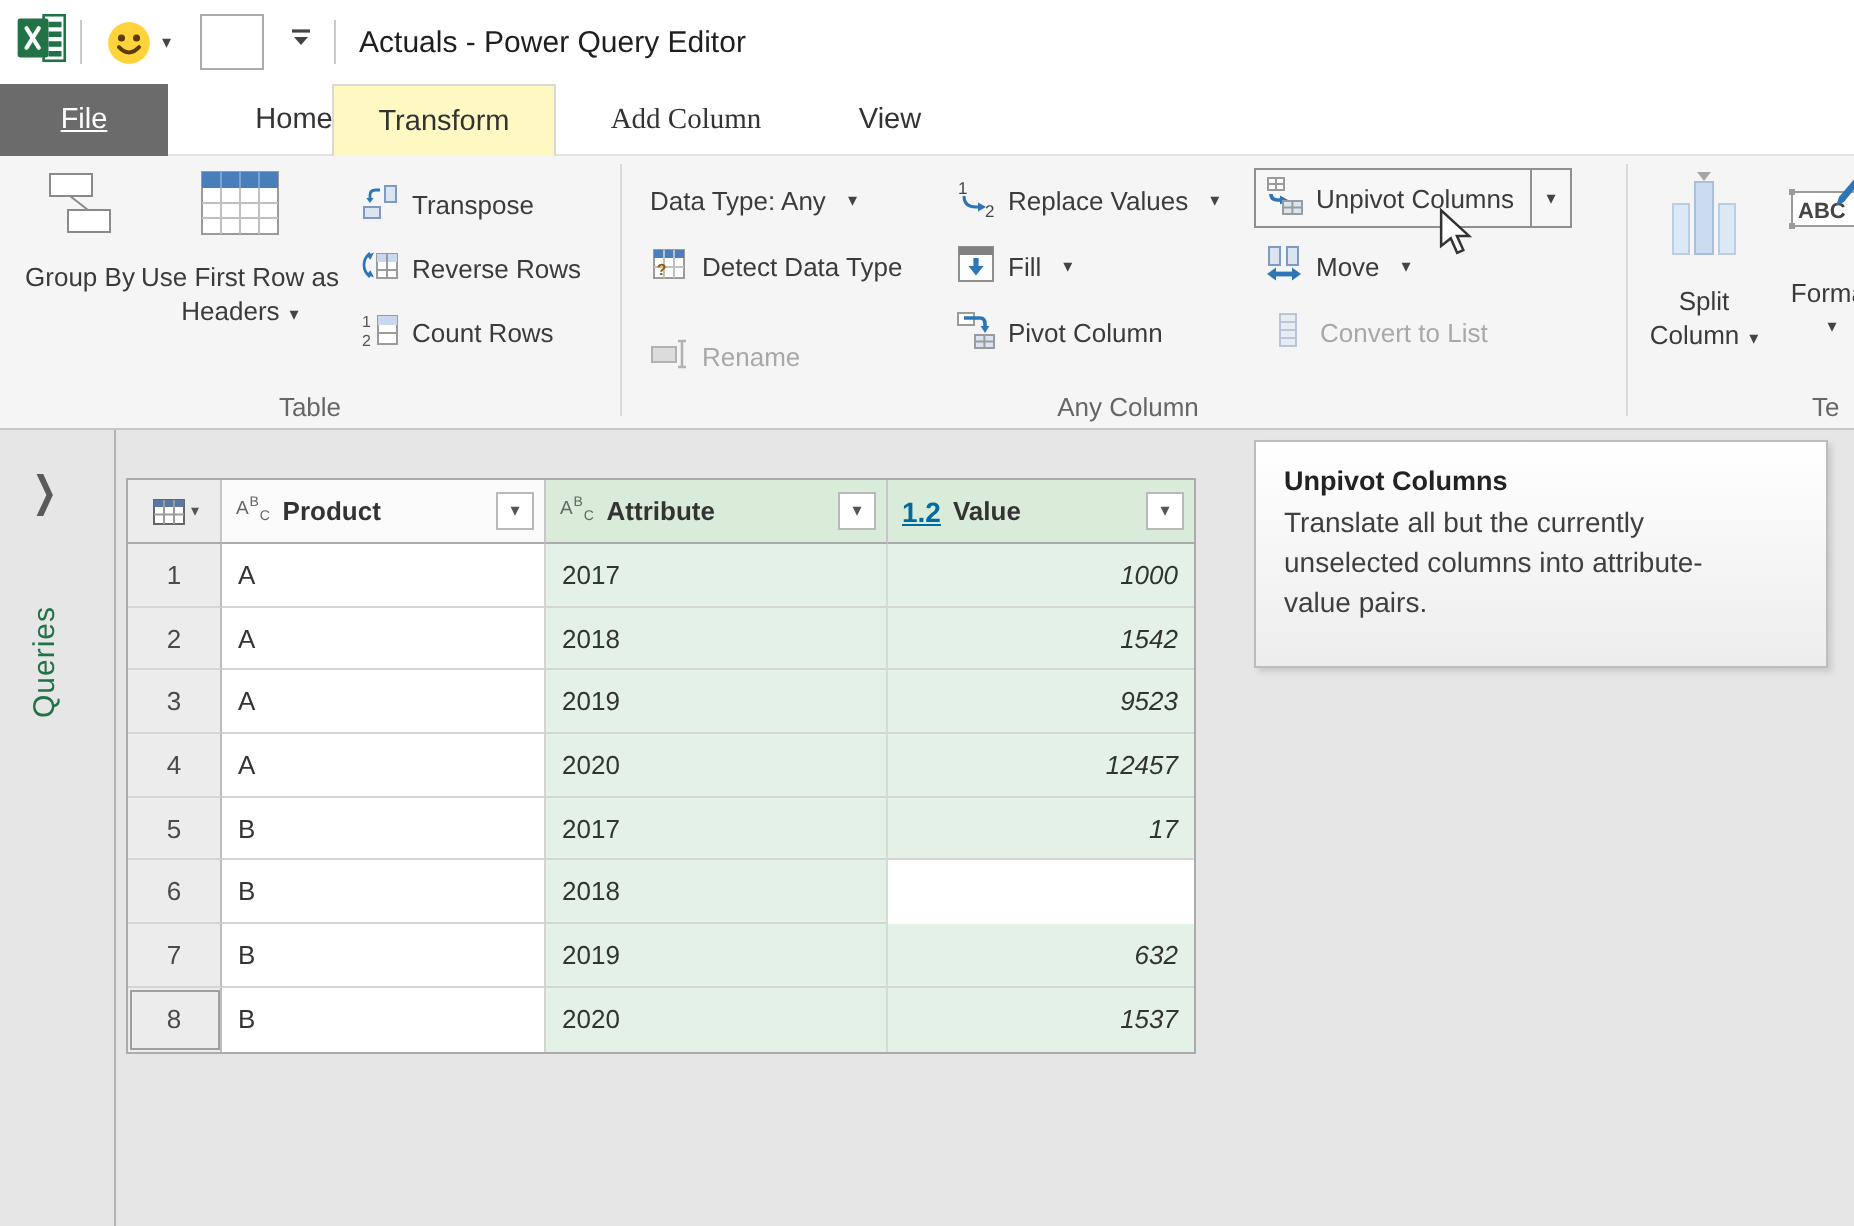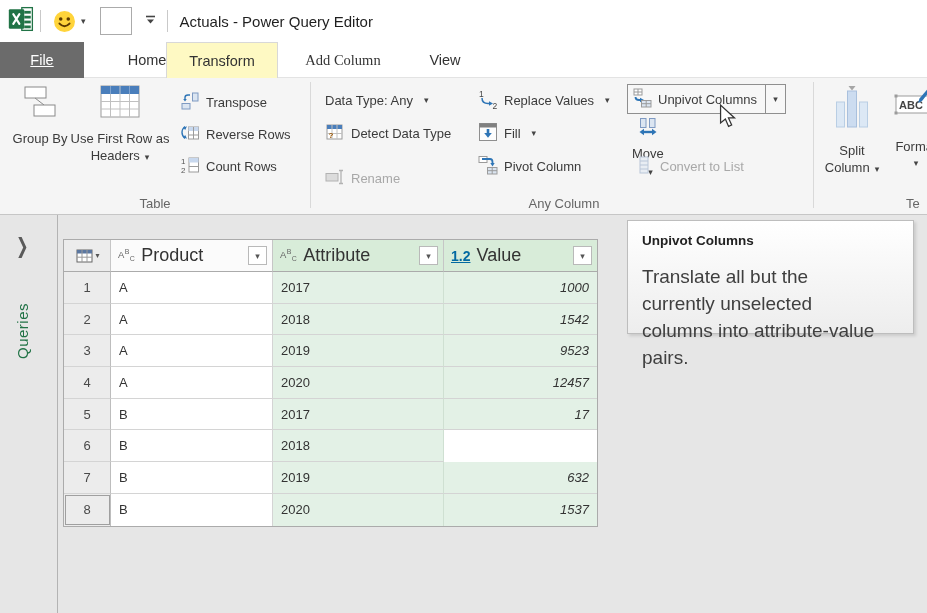--- a/index.html
+++ b/index.html
@@ -52,21 +52,21 @@
   #sidebar-chevron{position:absolute;left:16px;top:22px;font-size:15px;font-weight:bold;color:#5a5a5a;transform:scaleY(1.4);}
   #sidebar-label{position:absolute;left:14px;top:88px;writing-mode:vertical-rl;transform:rotate(180deg);font-size:15px;color:var(--excel-green);letter-spacing:.5px;}
 
   
   #grid{position:absolute;left:63px;top:24px;border:1px solid #ababab;background:#fff;}
   #grid-head{display:flex;height:32px;}
   .hc{display:flex;align-items:center;border-right:1px solid #c6c6c6;border-bottom:1px solid #ababab;padding:0 5px 0 7px;background:#fbfbfb;}
   .hc.sel{background:var(--sel-head);}
   #corner-cell{width:47px;justify-content:center;background:#ececec;gap:2px;}
   #corner-cell::after{content:"▾";font-size:8px;color:#555;}
-  .hname{font-weight:normal;color:#333;font-size:18px;margin-left:6px;}
+  .hname{font-weight:bold;color:#333;font-size:13px;margin-left:6px;}
   .htype{color:#666;}
   .htype.t-text{font-size:9.5px;letter-spacing:.4px;}
   .htype.t-text sup{font-size:7px;}
   .htype.t-text sub{font-size:7px;}
   .htype.t-num{font-size:14px;font-weight:bold;color:#0369a1;text-decoration:underline;}
   .filterbtn{margin-left:auto;width:19px;height:19px;background:#fff;border:1px solid #b9b9b9;display:flex;align-items:center;justify-content:center;}
   .filterbtn::after{content:"▾";font-size:9px;color:#555;}
   .hc-prod{width:162px;}
   .hc-attr{width:171px;}
   .hc-val{width:153px;border-right:none;}
@@ -77,21 +77,21 @@
   .cprod{width:162px;background:#fff;}
   .cattr{width:171px;background:var(--sel-cell);border-right-color:#cfe0d2;}
   .cval{width:153px;background:var(--sel-cell);justify-content:flex-end;font-style:italic;border-right:none;}
   .trow.last .cell{border-bottom:none;}
   .trow.last .rnum{outline:1px solid #9f9f9f;outline-offset:-2px;}
 
   
   #tooltip{position:absolute;left:627px;top:5px;width:287px;height:114px;border:1px solid #bdbdbd;
     background:linear-gradient(#ffffff,#ededed);box-shadow:2px 2px 3px rgba(0,0,0,.12);padding:12px 14px;}
   #tooltip-title{font-size:13.5px;font-weight:bold;color:#222;}
-  #tooltip-body{margin-top:16px;font-size:19px;line-height:1.42;color:#3f3f3f;width:240px;}
+  #tooltip-body{margin-top:4px;font-size:14px;line-height:1.42;color:#3f3f3f;width:240px;}
 
   #cursor{position:absolute;left:717px;top:104px;z-index:50;}
   svg text{font-family:"Liberation Sans",sans-serif;}
 </style>
 </head>
 <body>
 
 <div id="titlebar">
   <span id="excel-logo">
     <svg width="26" height="26" viewBox="0 0 32 32">
@@ -273,21 +273,21 @@
           <path d="M8 9.8 L12 12 L8 14.2 Z" fill="#2e75b6"></path>
           <rect x="9.5" y="12.5" width="9.5" height="6.5" fill="#dbe5f1" stroke="#9b9b9b"></rect>
           <path d="M9.5 15.7 H19 M14.2 12.5 V19" stroke="#9b9b9b"></path>
         </svg>
       </span>
       <span>Unpivot Columns</span>
     </div>
     <div id="unpivot-arrow"></div>
   </div>
 
-  <div class="smallbtn caret" style="left:632px;top:39px;flex-direction:column;">
+  <div class="smallbtn caret" style="left:632px;top:39px;">
     <span>
       <svg width="20" height="20" viewBox="0 0 20 20">
         <rect x="2.5" y="1.5" width="5.5" height="9" fill="#dbe5f1" stroke="#7f9ac2"></rect>
         <rect x="11.5" y="1.5" width="5.5" height="9" fill="#dbe5f1" stroke="#7f9ac2"></rect>
         <path d="M5 15 H15" stroke="#2e75b6" stroke-width="2.4"></path>
         <path d="M6 11.8 L1.5 15 L6 18.2 Z" fill="#2e75b6"></path>
         <path d="M14 11.8 L18.5 15 L14 18.2 Z" fill="#2e75b6"></path>
       </svg>
     </span>
     <span>Move</span>

